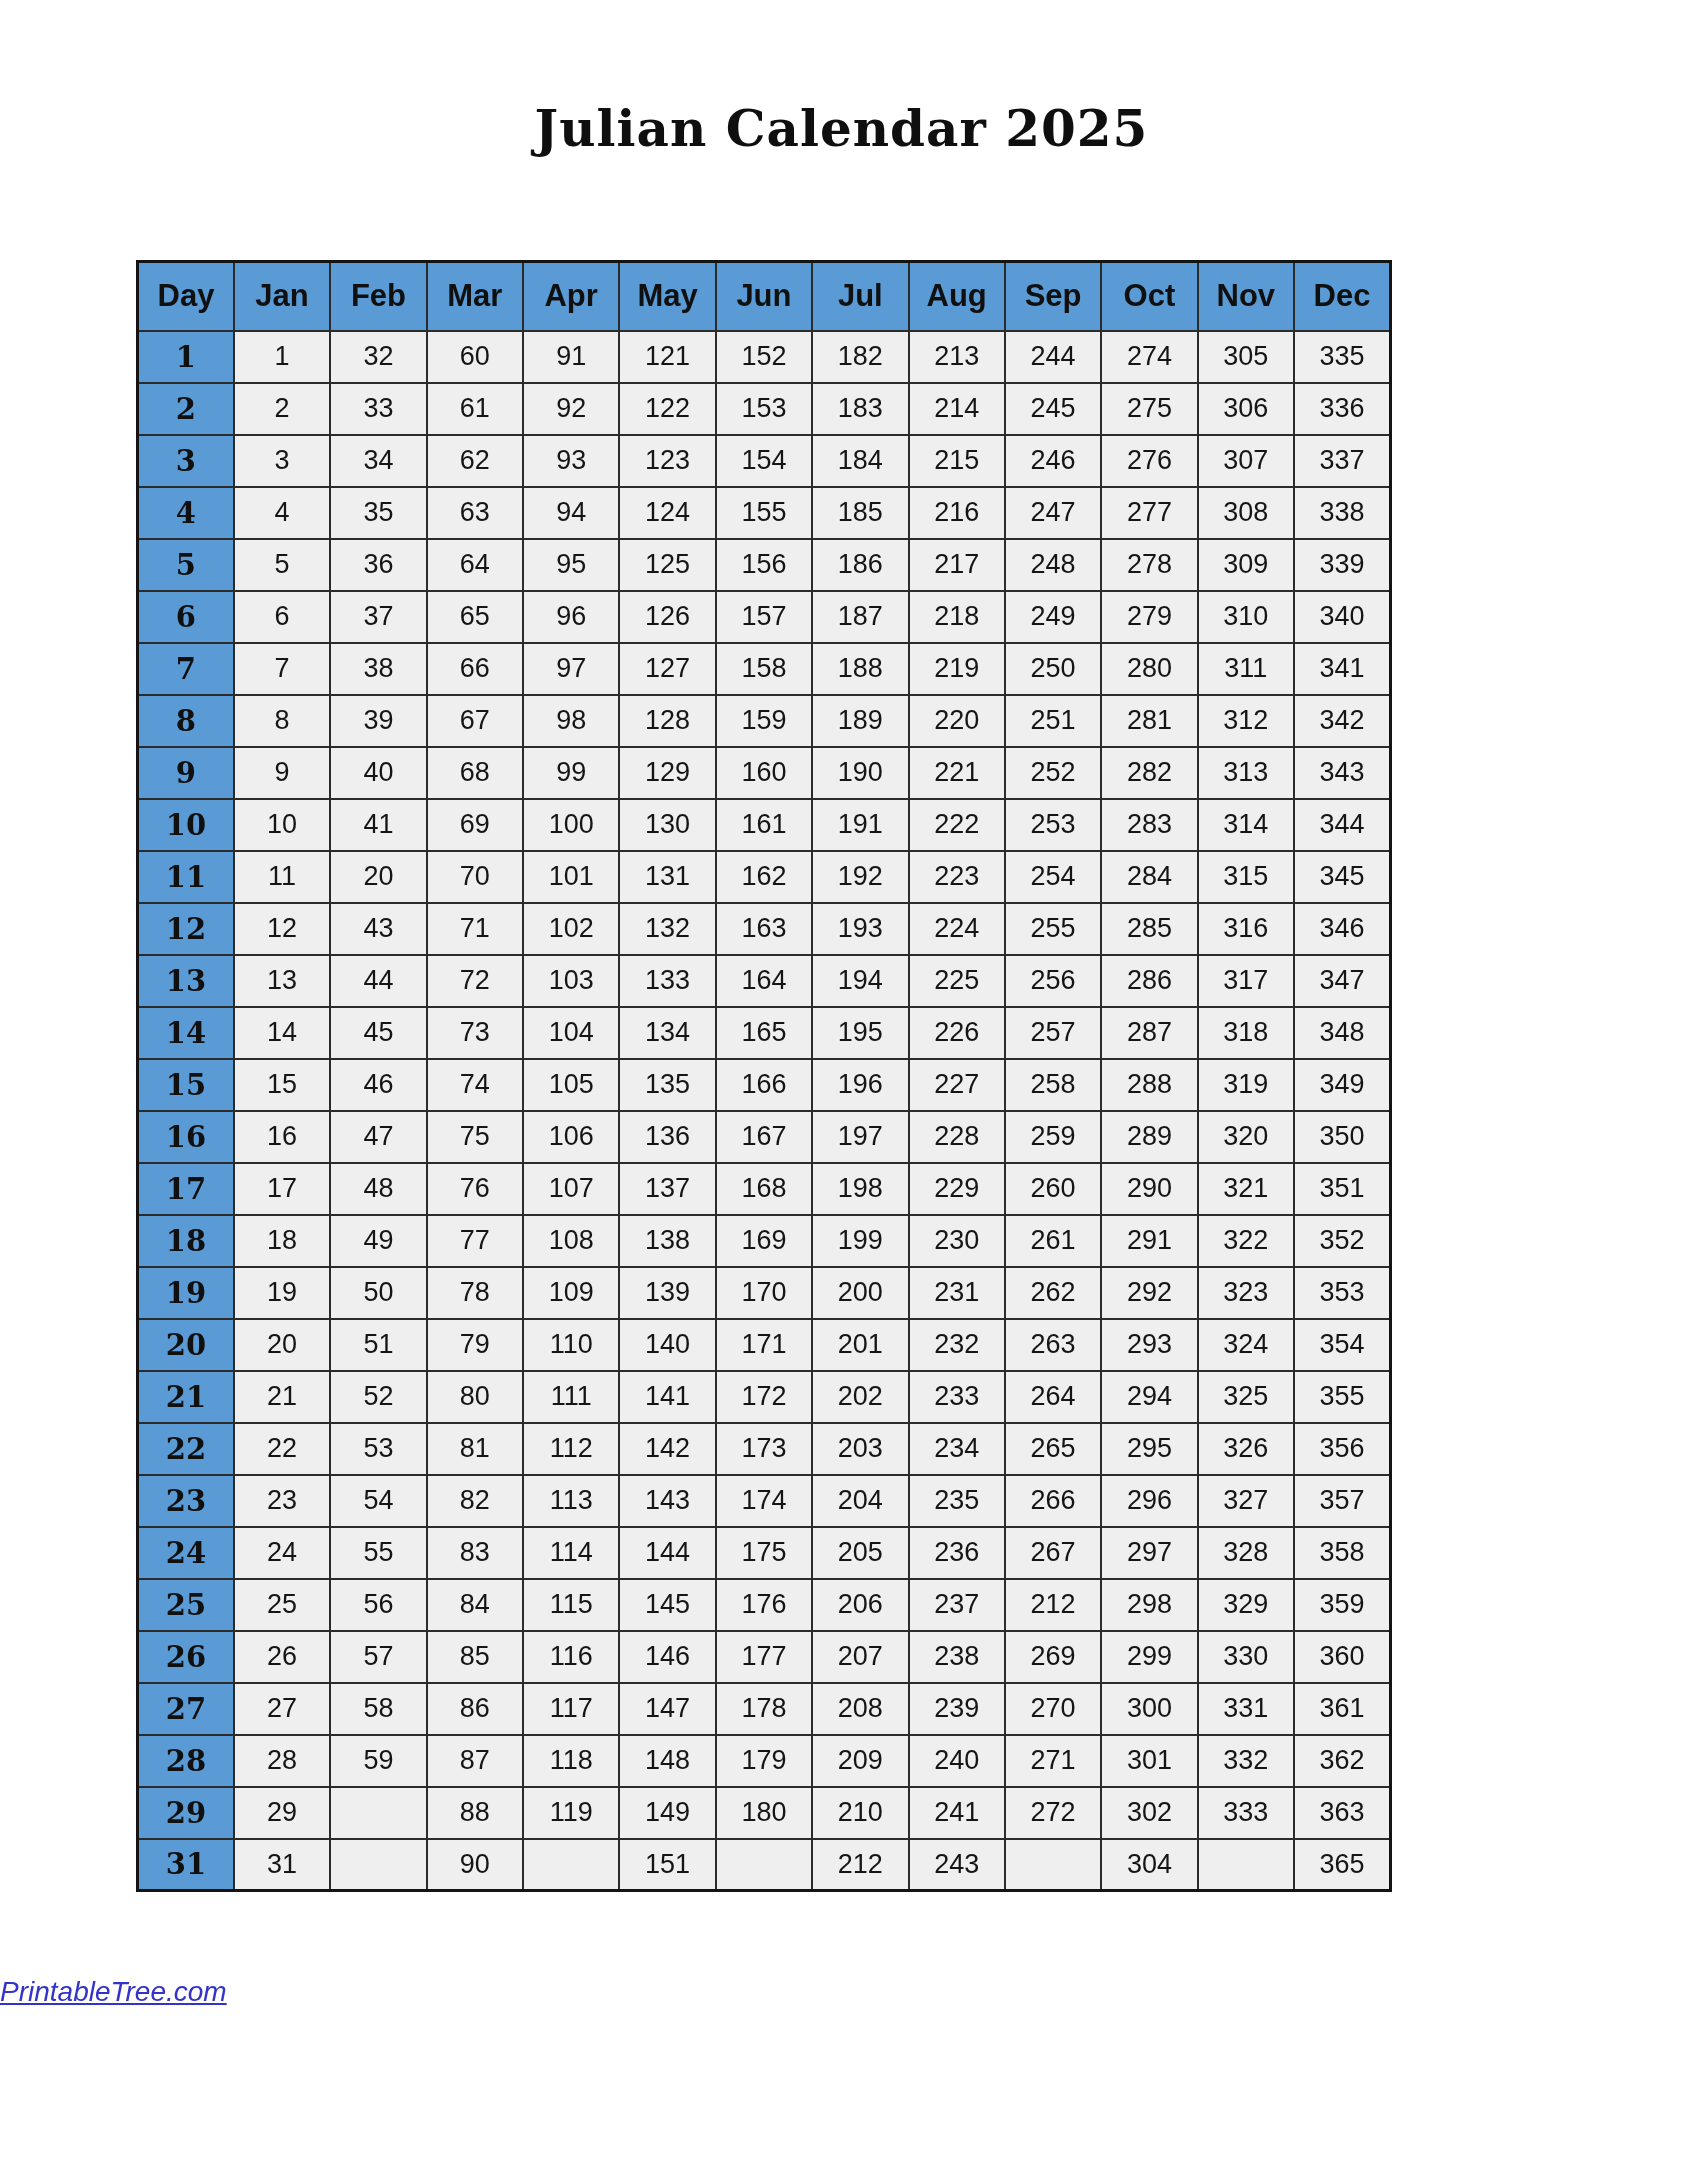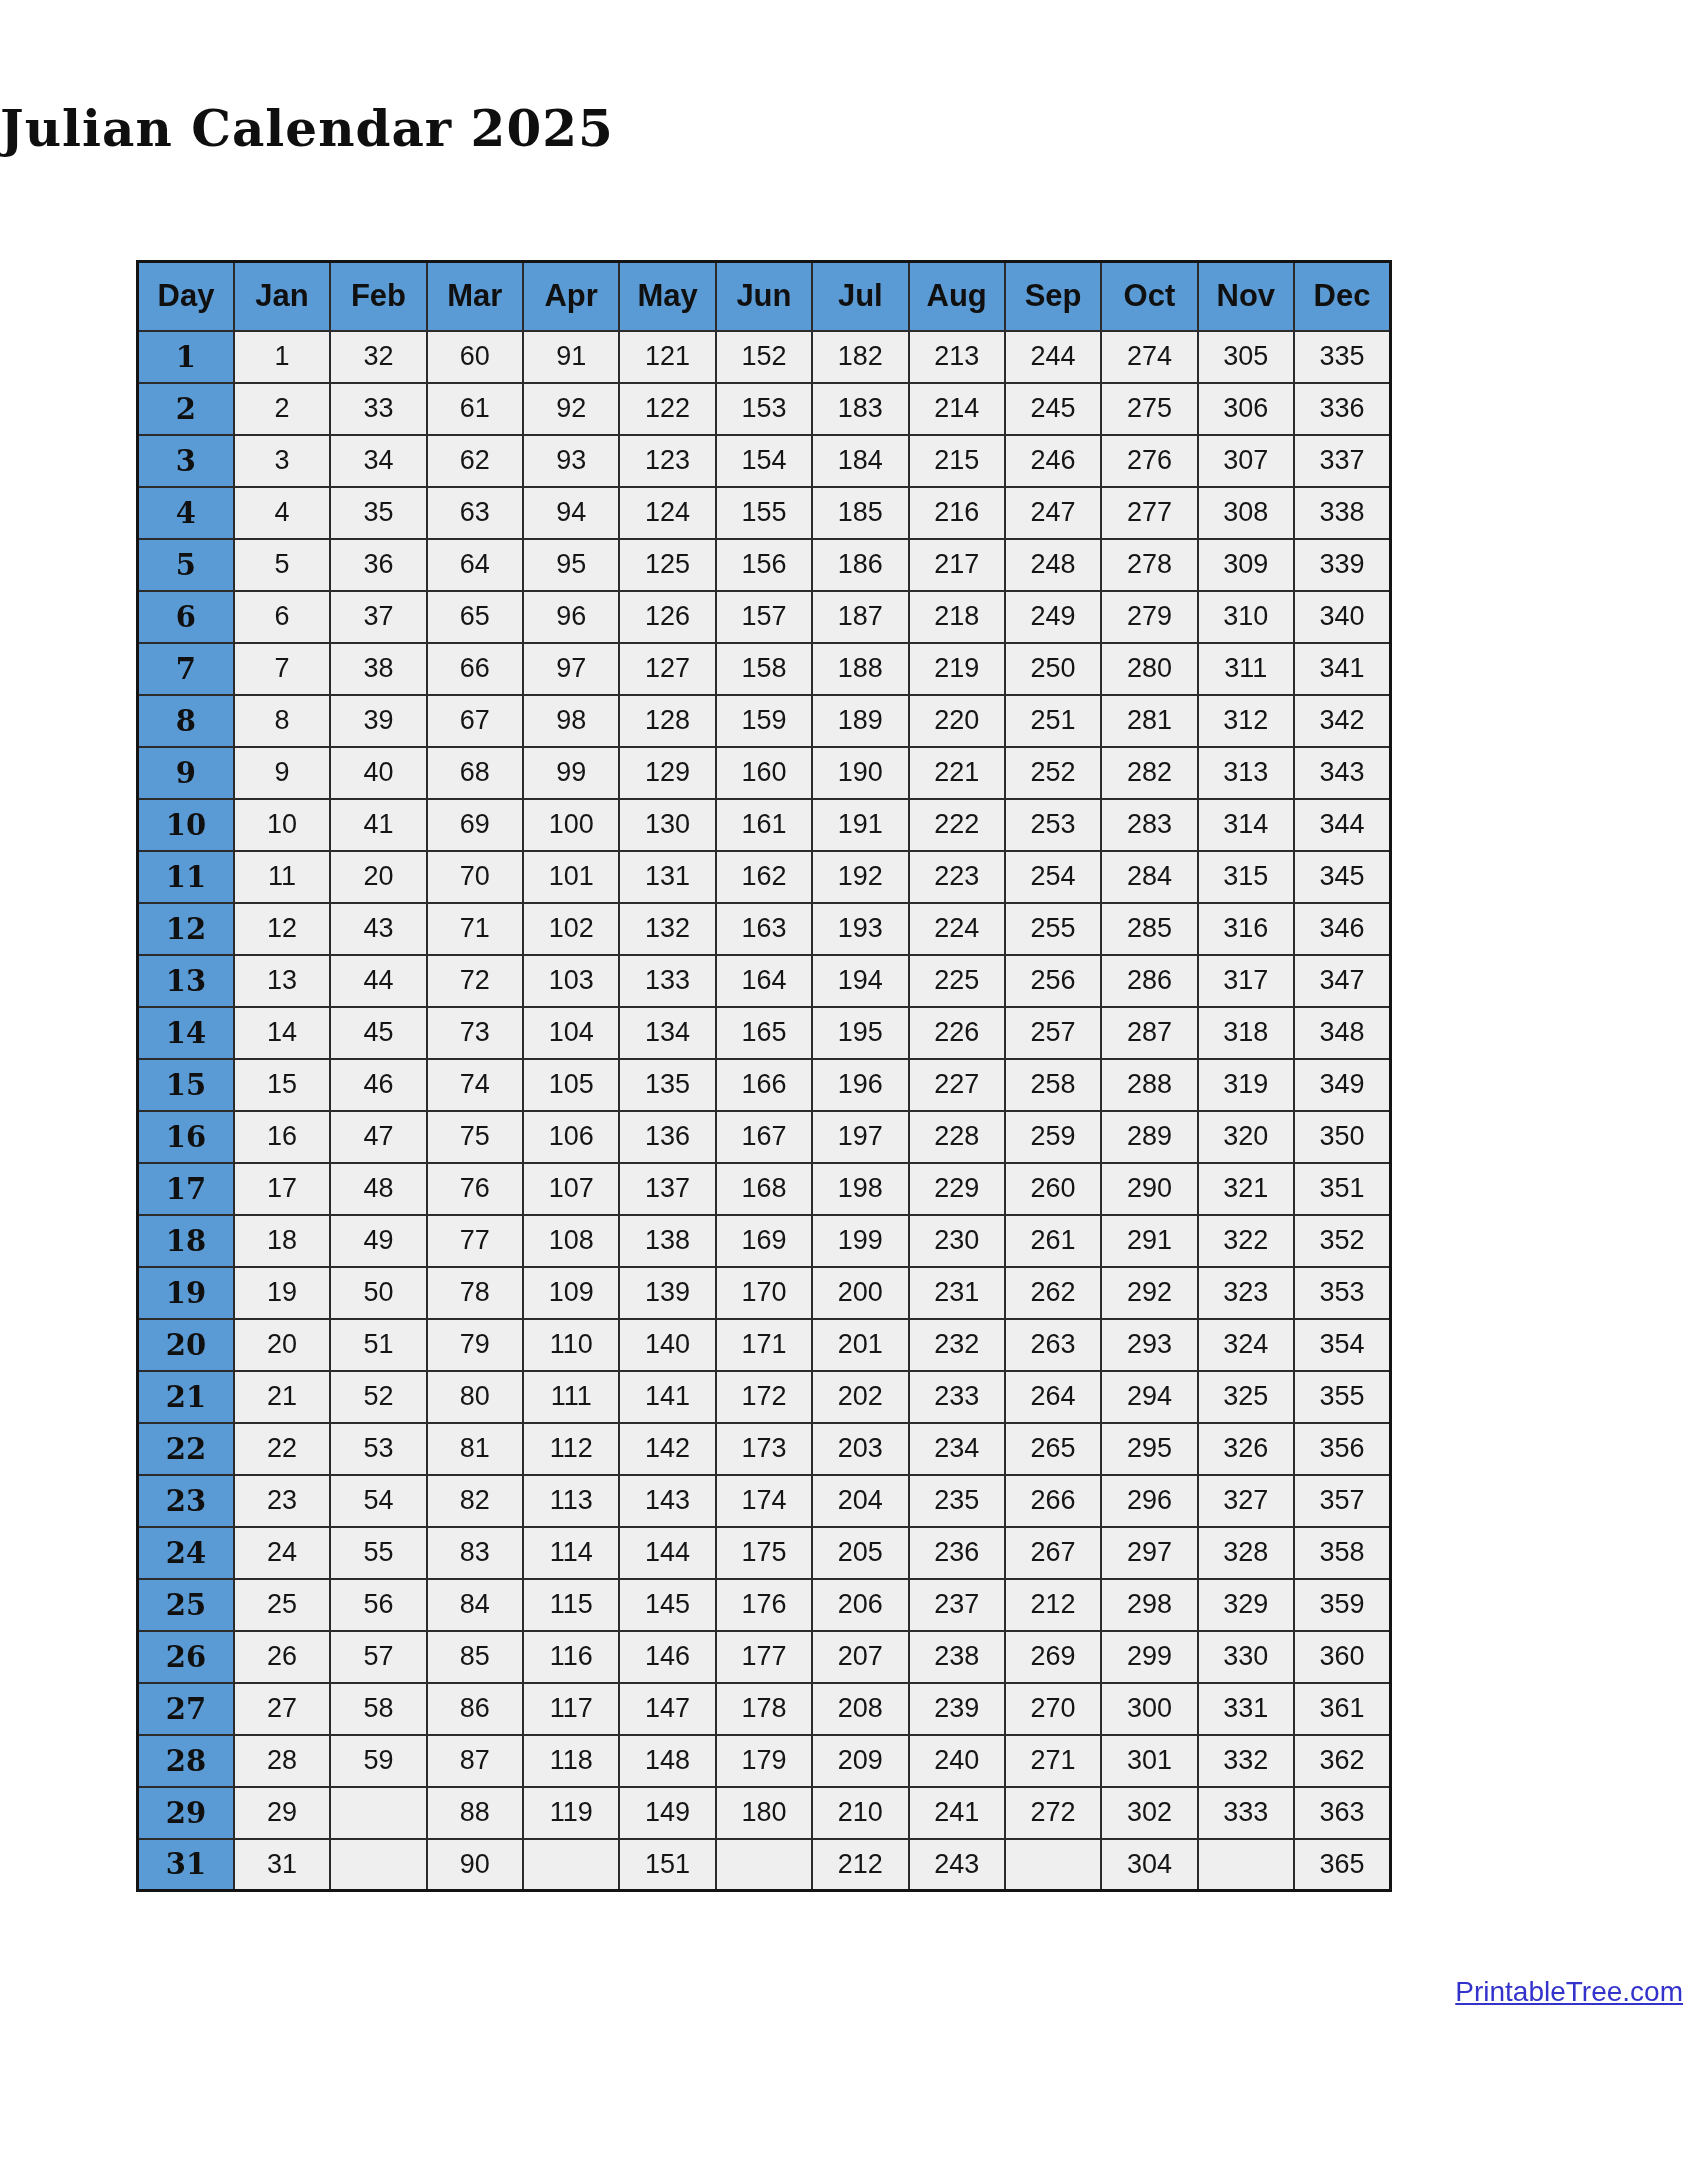--- a/index.html
+++ b/index.html
@@ -6,21 +6,21 @@
   body {
     width: 1683px; height: 2178px;
     background: #ffffff;
     position: relative;
     font-family: "Liberation Sans", sans-serif;
   }
   .title {
     position: absolute;
     top: 99px; left: 0; width: 100%;
     margin: 0;
-    text-align: left;
+    text-align: center;
     font-family: "DejaVu Serif", serif;
     font-weight: bold;
     font-size: 50px;
     color: #0f0f0f;
     letter-spacing: 1px;
   }
   table.cal {
     position: absolute;
     left: 136px; top: 260px;
     width: 1256px;
@@ -52,21 +52,22 @@
     color: #101010;
   }
   tbody td.julian-cell {
     background: var(--cell-bg);
     font-size: 27px;
     color: #151515;
   }
   .footer {
     position: absolute;
     top: 1976px; left: 0; width: 100%;
-    text-align: right;
+    text-align: left;
+    font-style: italic;
   }
   .footer a {
     color: var(--link-color);
     font-size: 28px;
     text-decoration: underline;
     font-family: "Liberation Sans", sans-serif;
   }
 </style>
 </head>
 <body>

